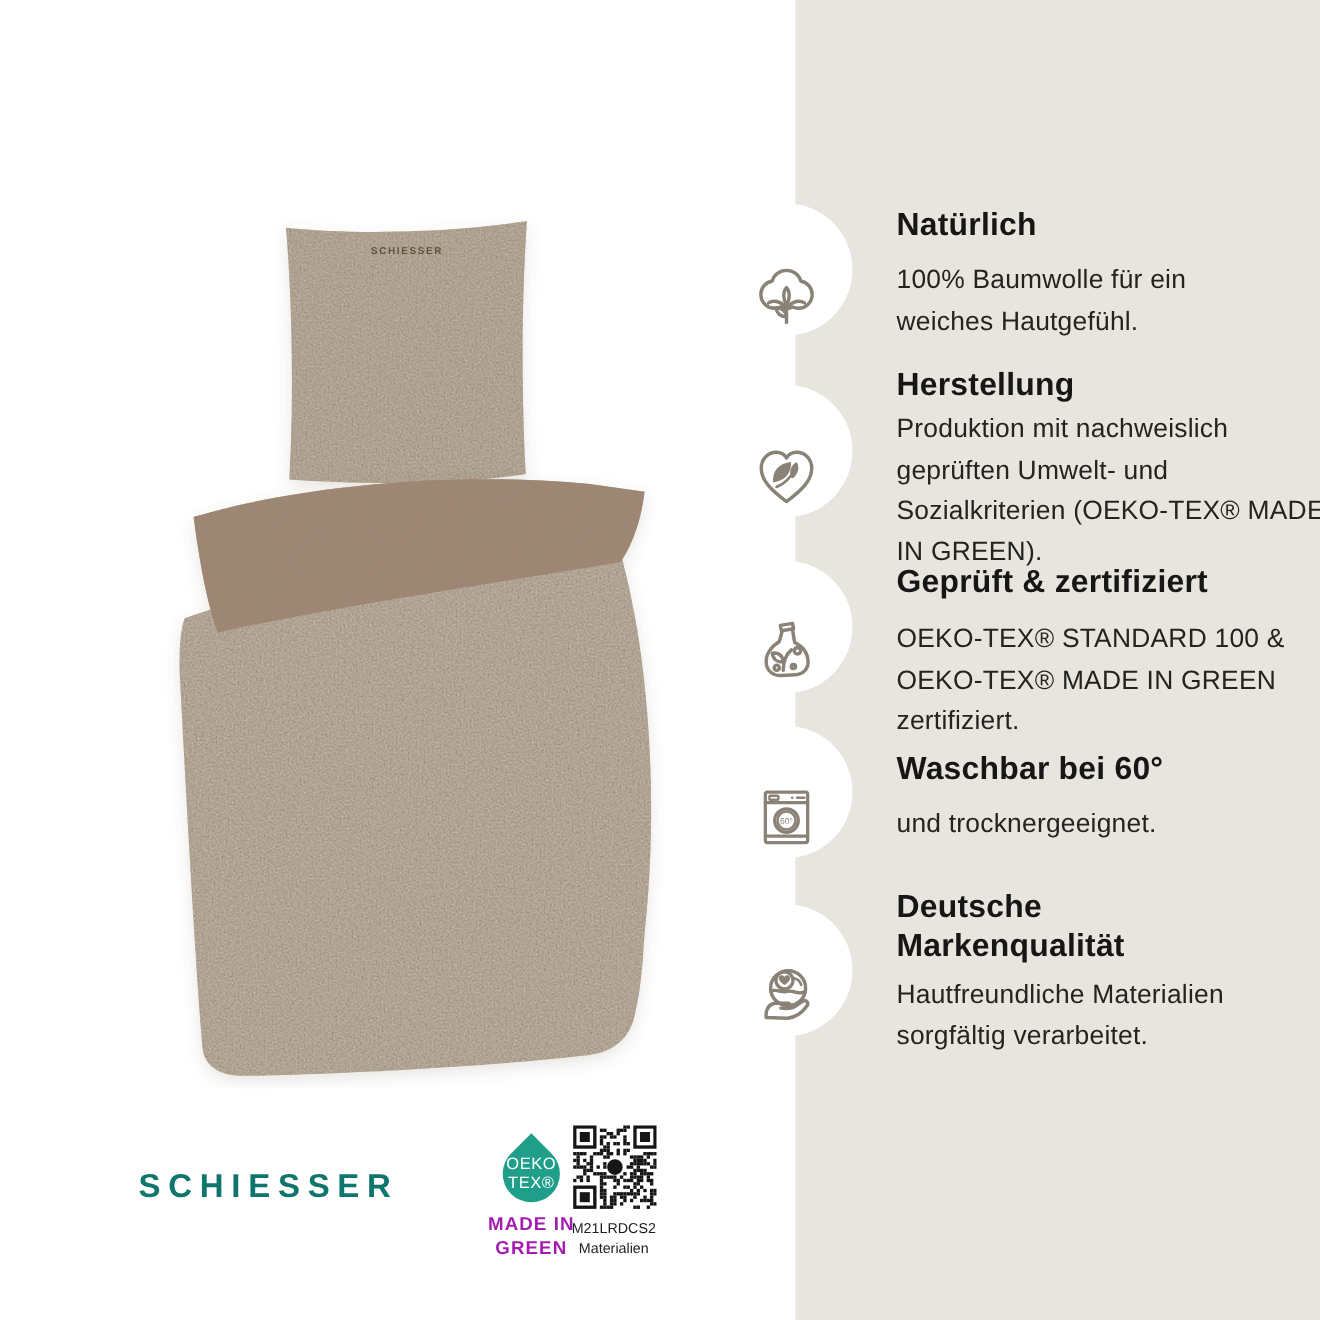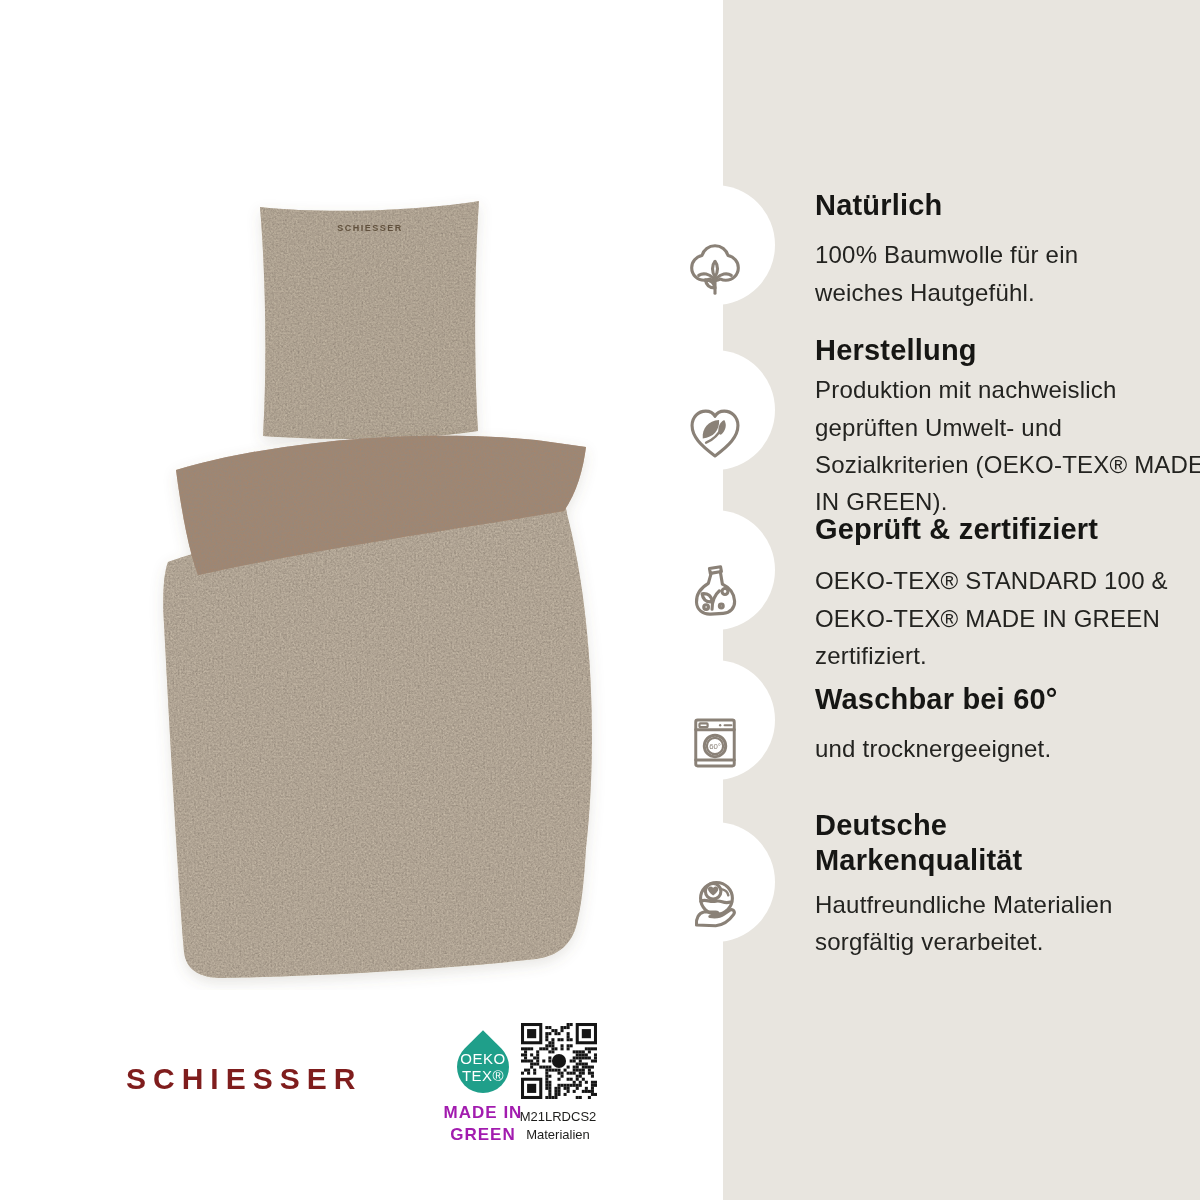--- a/index.html
+++ b/index.html
@@ -22,21 +22,21 @@
   .f4 h3{margin-bottom:13px;} .f5 h3{margin-bottom:7px;}
   
   .badge{
     position:absolute;width:120px;height:120px;border-radius:50%;background:#ffffff;
     display:flex;align-items:flex-end;justify-content:center;
   }
   .badge svg{width:74px;height:74px;}
   
   .brand-logo{
     position:absolute;left:126px;top:1062px;font-size:30px;font-weight:700;
-    letter-spacing:7px;color:#7f1d1d;
+    letter-spacing:7px;color:#0f766e;
   }
   
   .drop{
     position:absolute;left:457px;top:1041px;width:52px;height:52px;background:#1f9f8a;
     border-radius:0 50% 50% 50%;transform:rotate(45deg);
   }
   .drop-text{
     position:absolute;left:446px;top:1036px;width:74px;height:62px;
     display:flex;flex-direction:column;align-items:center;justify-content:center;
     color:#ffffff;font-weight:400;font-size:15px;line-height:1.15;letter-spacing:.5px;

